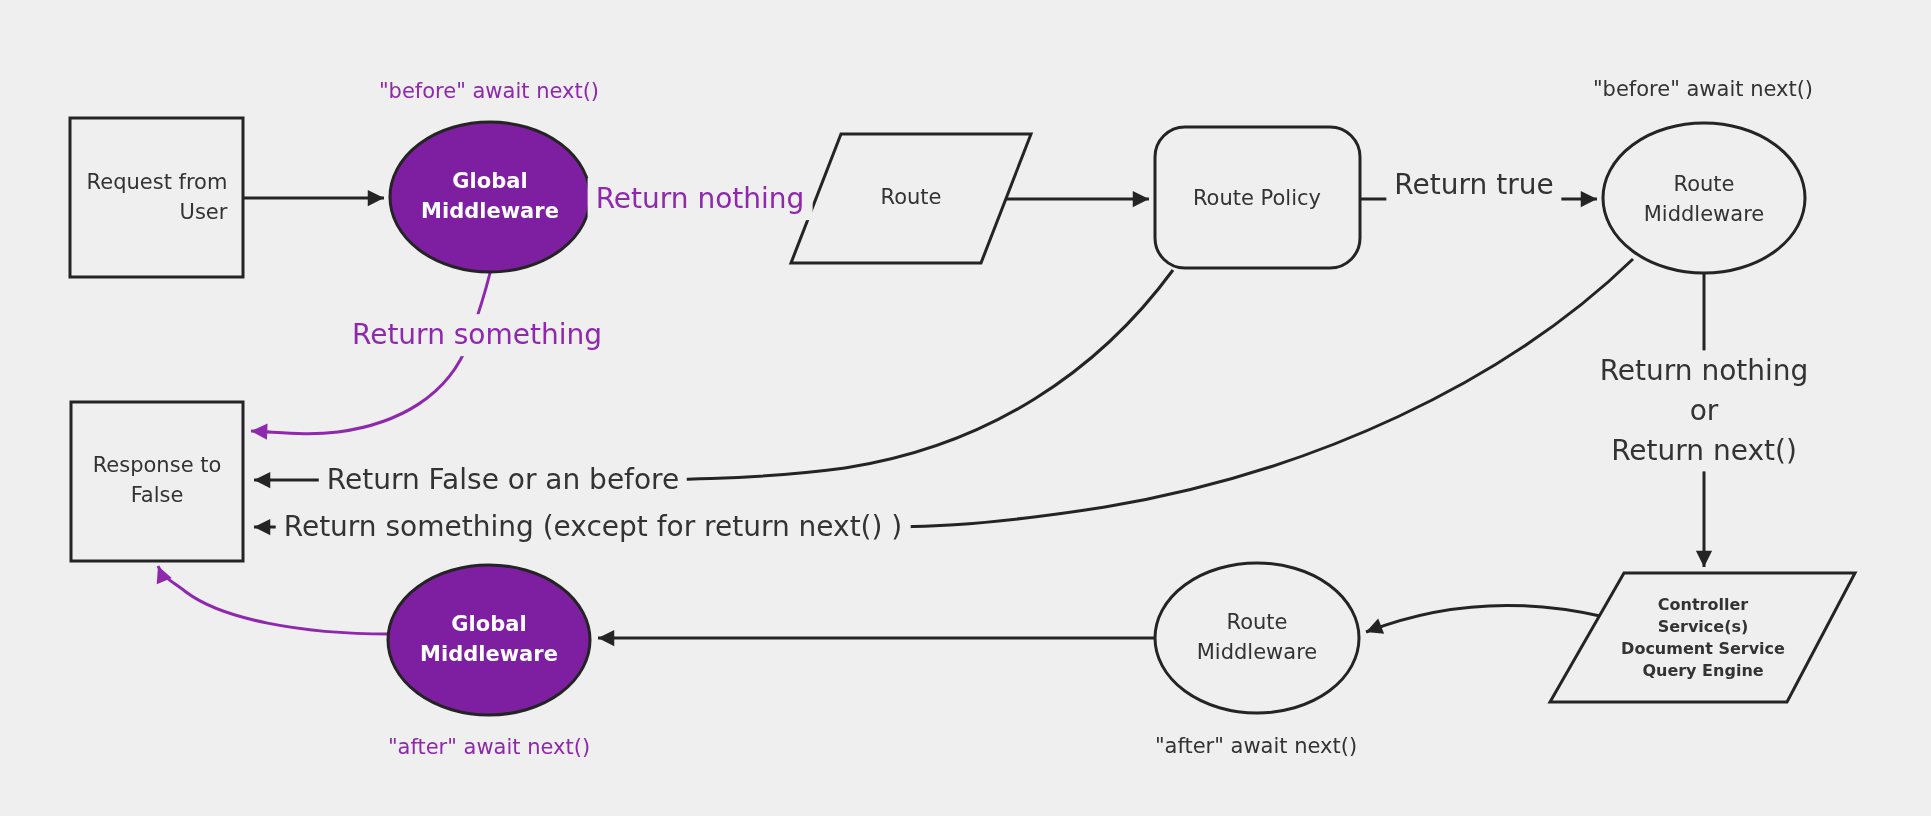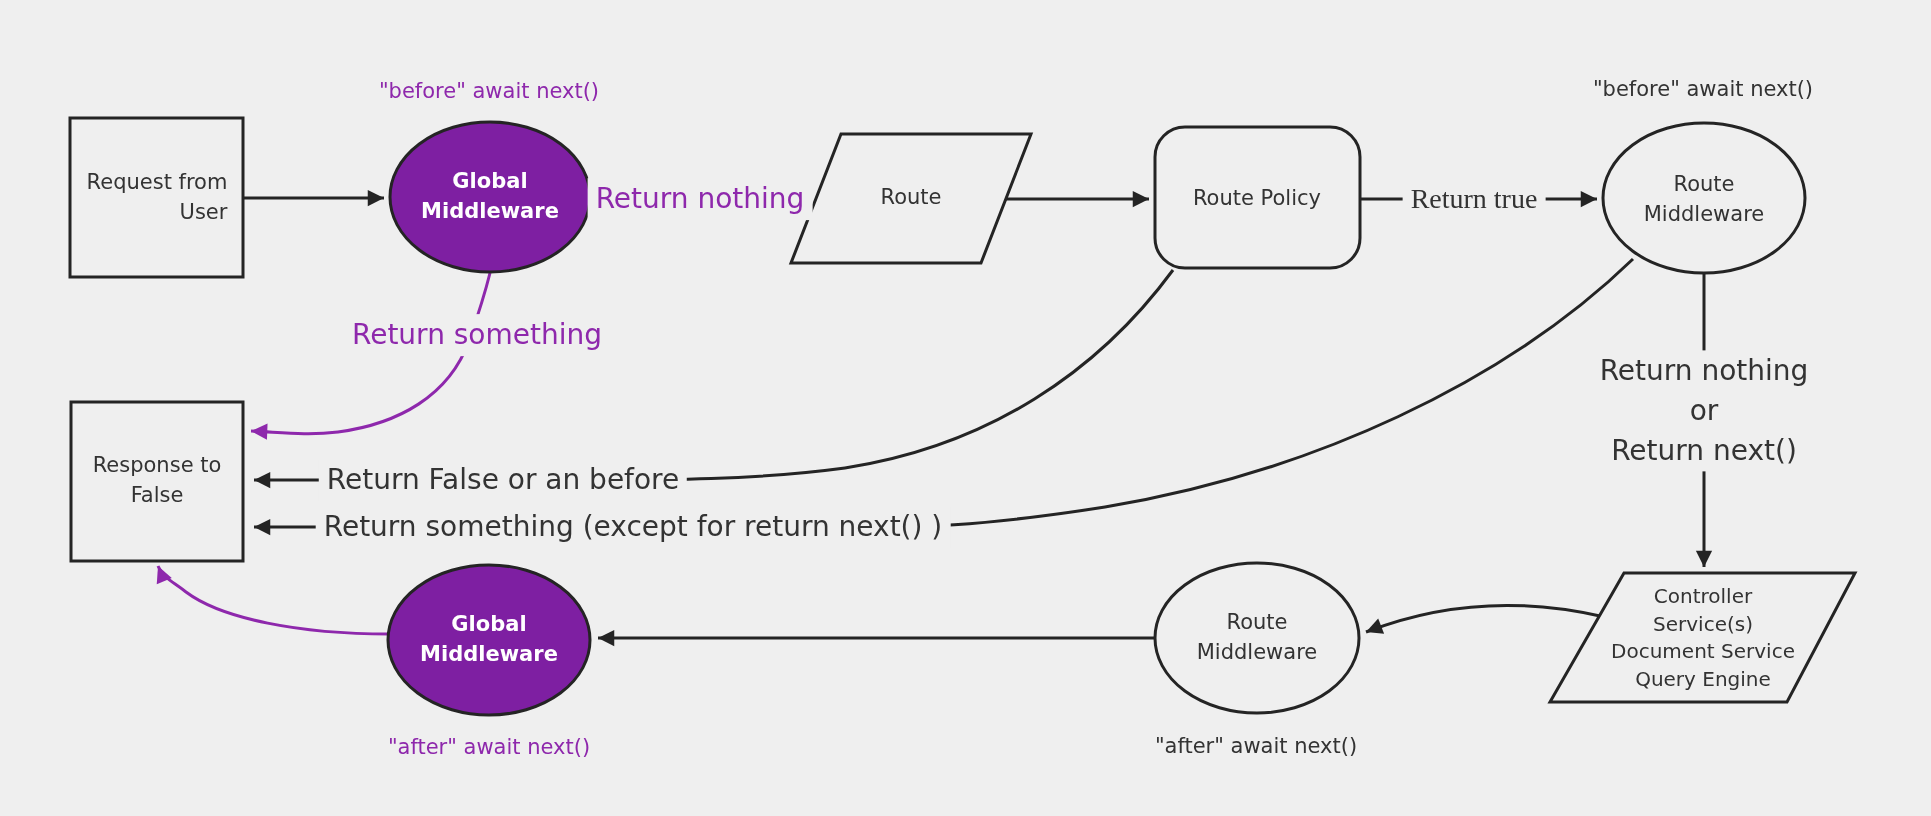--- a/index.html
+++ b/index.html
@@ -32,21 +32,21 @@
     transform:translate(-50%,-50%);
     white-space:pre-line;
     text-align:center;
     color:var(--text);
     font-size:21px;
     line-height:1.42;
   }
   .lbl.bold-white{color:var(--white-text);font-weight:bold;}
   .lbl.purple{color:var(--purple-line);}
   .lbl.onLine{background:var(--background);padding:1px 8px;font-size:28px;}
-  .lbl.small{font-size:20px;line-height:1.38;}
+  .lbl.small{font-size:16px;line-height:1.38;font-weight:bold;}
 </style>
 </head>
 <body>
 
 <div class="stage">
 
   <svg class="layer" width="1931" height="816" viewBox="0 0 1931 816">
     <defs>
       <marker id="ah-dark" viewBox="0 0 12 12" refX="11" refY="6" markerWidth="6.5" markerHeight="6.5" orient="auto">
         <path d="M1,1 L11,6 L1,11 Z" class="mk-dark"></path>
@@ -97,21 +97,21 @@
 Middleware</div>
   <div class="lbl" style="left:157px;top:481px;">Response to
 False</div>
 
   <div class="lbl purple" style="left:489px;top:92px;">"before" await next()</div>
   <div class="lbl" style="left:1703px;top:90px;">"before" await next()</div>
   <div class="lbl purple" style="left:489px;top:748px;">"after" await next()</div>
   <div class="lbl" style="left:1256px;top:747px;">"after" await next()</div>
 
   <div class="lbl purple onLine" style="left:700px;top:199px;">Return nothing</div>
-  <div class="lbl onLine" style="left:1474px;top:199px;font-family:Liberation Serif, serif;">Return true</div>
+  <div class="lbl onLine" style="left:1474px;top:185px;">Return true</div>
   <div class="lbl onLine" style="left:1704px;top:411px;">Return nothing
 or
 Return next()</div>
   <div class="lbl onLine" style="left:503px;top:480px;">Return False or an before</div>
-  <div class="lbl onLine" style="left:593px;top:527px;margin-left:40px;">Return something (except for return next() )</div>
+  <div class="lbl onLine" style="left:593px;top:527px;">Return something (except for return next() )</div>
   <div class="lbl purple onLine" style="left:477px;top:335px;">Return something</div>
 
 </div>
 
 </body></html>

